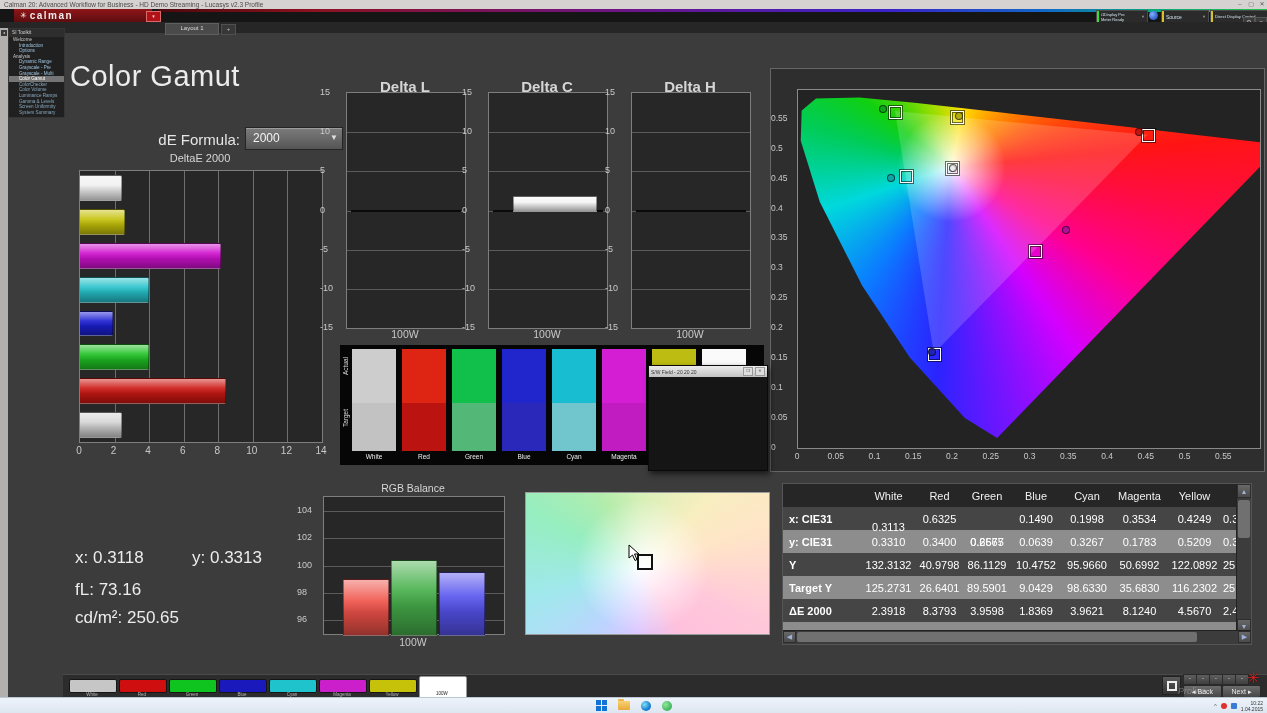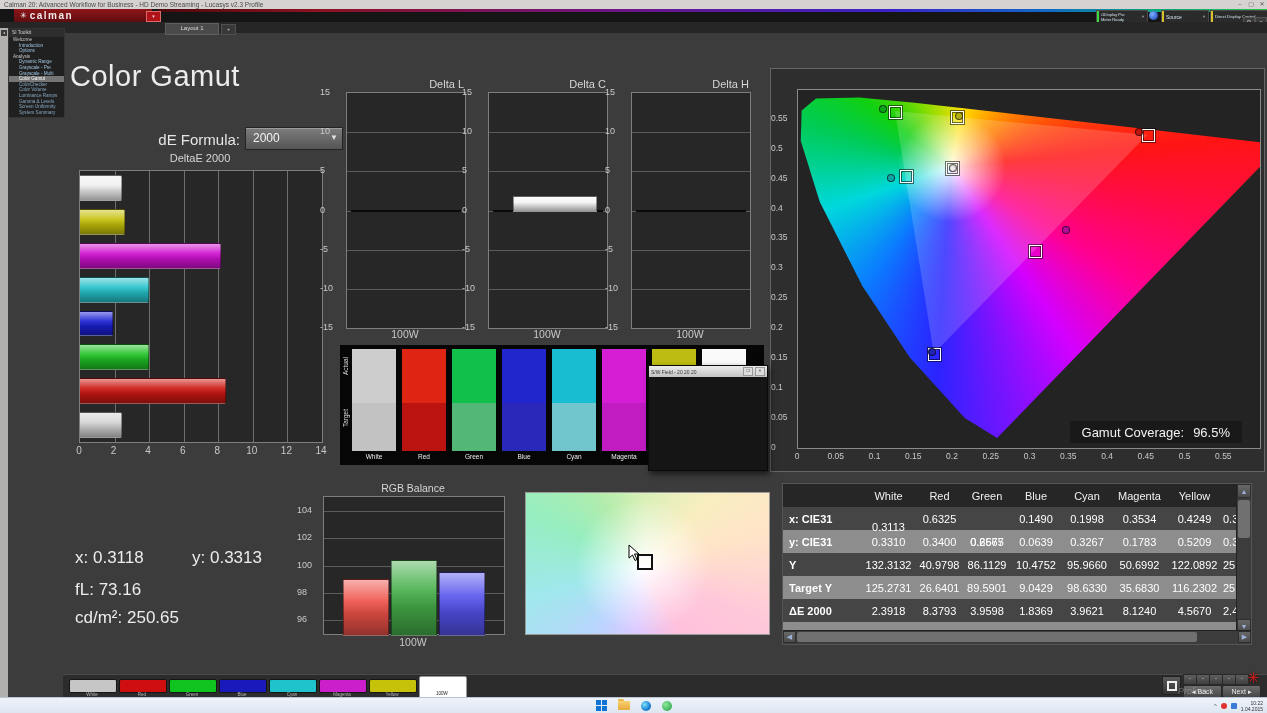--- a/index.html
+++ b/index.html
@@ -52,21 +52,21 @@
   .plot{position:absolute;background:#272727;border:1px solid #7e7e7e;}
   .vgrid{position:absolute;top:0;bottom:0;width:1px;background:#6e6e6e;}
   .hgrid{position:absolute;left:0;right:0;height:1px;background:#5b5b5b;}
   .zeroline{position:absolute;left:4px;right:4px;height:2px;background:#0a0a0a;}
   .bar-gloss{background-image:linear-gradient(180deg,rgba(255,255,255,.55),rgba(255,255,255,.1) 38%,rgba(0,0,0,.15) 62%,rgba(0,0,0,.38));}
   .hbar{position:absolute;left:0;border:1px solid rgba(0,0,0,.35);border-left:none;border-radius:0 2px 2px 0;}
   .vbar{position:absolute;border:1px solid rgba(0,0,0,.4);}
   .xtick,.ytick{position:absolute;font-size:9px;color:#c9c9c9;}
   .xtick{width:22px;text-align:center;}
   .ytick{width:22px;text-align:left;left:0;}
-  .mini-title{position:absolute;left:26px;top:0;width:118px;text-align:right;font-size:11px;color:#d6d6d6;}
+  .mini-title{position:absolute;left:26px;top:0;width:118px;text-align:center;font-size:15px;color:#d6d6d6;font-weight:bold;}
   .mini-plot{position:absolute;left:26px;top:14px;width:118px;height:235px;background:#272727;border:1px solid #7e7e7e;}
   .mini-xlabel{position:absolute;left:26px;top:250px;width:118px;text-align:center;font-size:10.5px;color:#c9c9c9;}
   
   #swatch-compare{position:absolute;left:340px;top:345px;width:424px;height:120px;background:#060606;}
   .rotlab{position:absolute;left:2px;writing-mode:vertical-rl;transform:rotate(180deg);font-size:6.5px;color:#ddd;}
   .sw-col{position:absolute;}
   .sw-lab{position:absolute;text-align:center;font-size:6.5px;color:#eee;}
   
   #popup{position:absolute;left:648px;top:365px;width:118px;height:104px;background:#151515;
          border:1px solid #0a0a0a;box-shadow:2px 3px 6px rgba(0,0,0,.6);z-index:5;}
@@ -352,24 +352,20 @@
         <div class="dot" style="left: 81.4933px; top: 14.9599px; background-color: rgba(10, 154, 32, 0.8);"></div>
         <div class="sq" style="left: 130.464px; top: 257.971px;"></div>
         <div class="dot" style="left: 130.329px; top: 258.017px; background-color: rgba(32, 32, 160, 0.8);"></div>
         <div class="sq" style="left: 101.861px; top: 79.6896px;"></div>
         <div class="dot" style="left: 89.245px; top: 84.4047px; background-color: rgba(16, 154, 160, 0.8);"></div>
         <div class="sq" style="left: 230.926px; top: 155.061px;"></div>
         <div class="dot" style="left: 264.433px; top: 136.488px; background-color: rgba(160, 16, 160, 0.8);"></div>
         <div class="sq" style="left: 152.557px; top: 21.4997px;"></div>
         <div class="dot" style="left: 156.685px; top: 21.5452px; background-color: rgba(160, 160, 16, 0.8);"></div>
       </div>
-    <div id="coverage">
-      <span>Gamut Coverage:</span>
-      <span>96.5%</span>
-    </div>
   <div class="ytick" style="font-size: 8.5px; top: 373px;">0</div>
       <div class="ytick" style="font-size: 8.5px; top: 343.067px;">0.05</div>
       <div class="ytick" style="font-size: 8.5px; top: 313.134px;">0.1</div>
       <div class="ytick" style="font-size: 8.5px; top: 283.201px;">0.15</div>
       <div class="ytick" style="font-size: 8.5px; top: 253.268px;">0.2</div>
       <div class="ytick" style="font-size: 8.5px; top: 223.334px;">0.25</div>
       <div class="ytick" style="font-size: 8.5px; top: 193.401px;">0.3</div>
       <div class="ytick" style="font-size: 8.5px; top: 163.468px;">0.35</div>
       <div class="ytick" style="font-size: 8.5px; top: 133.535px;">0.4</div>
       <div class="ytick" style="font-size: 8.5px; top: 103.602px;">0.45</div>

